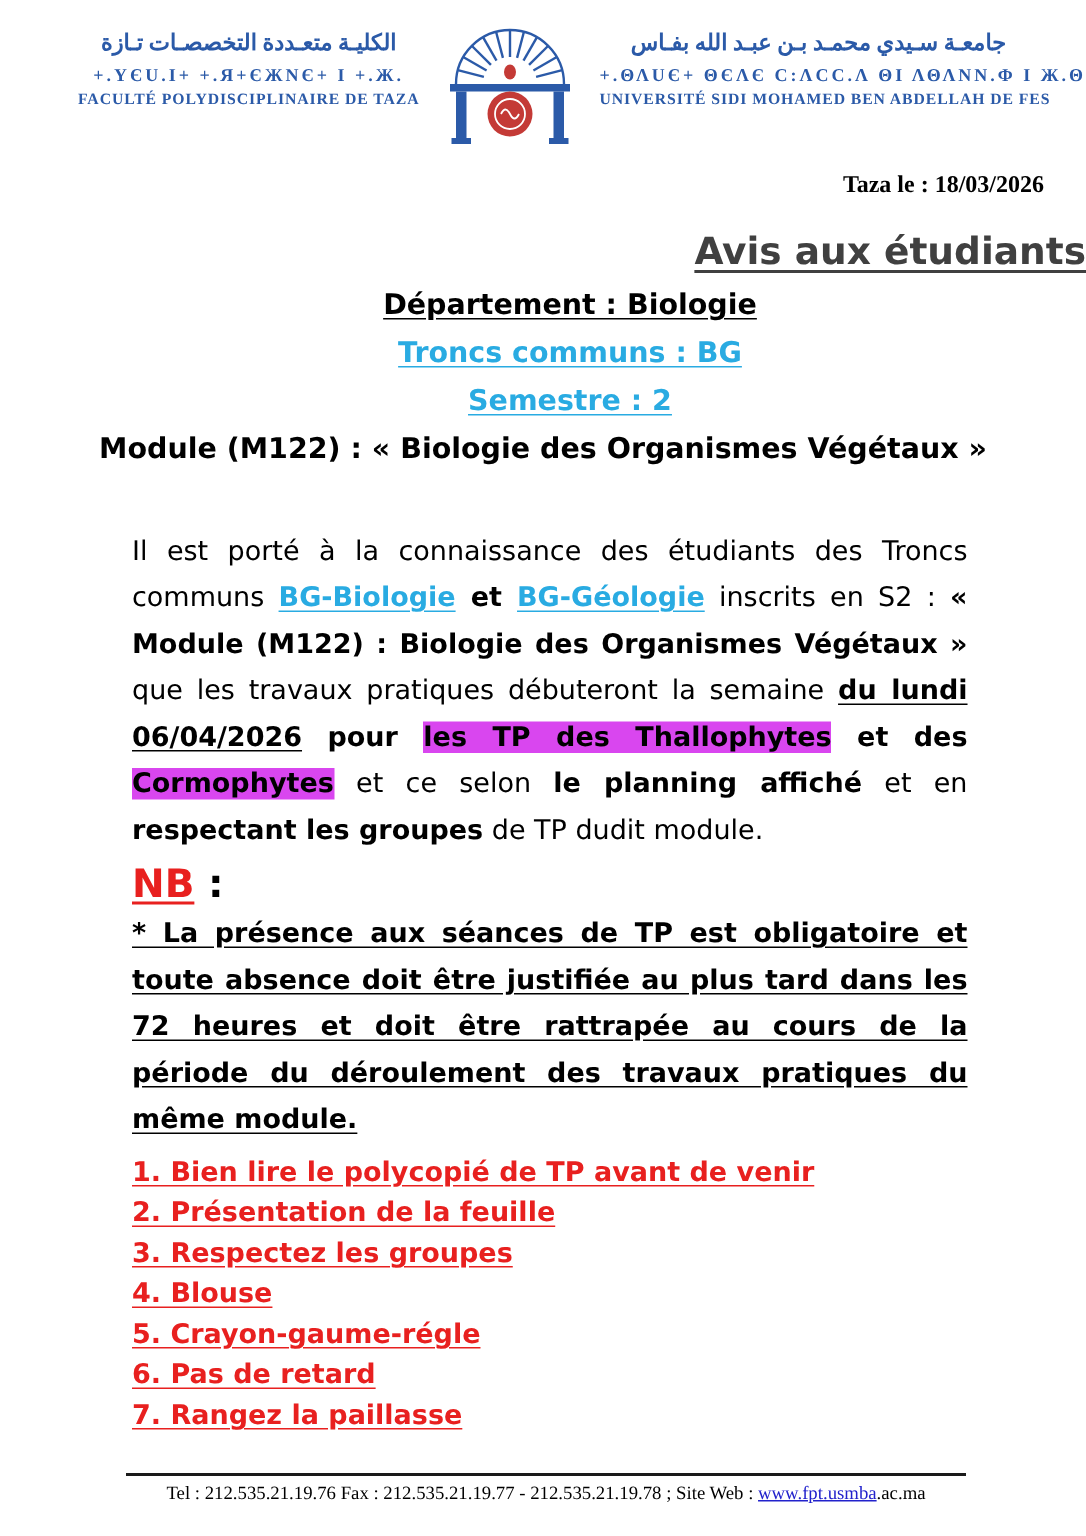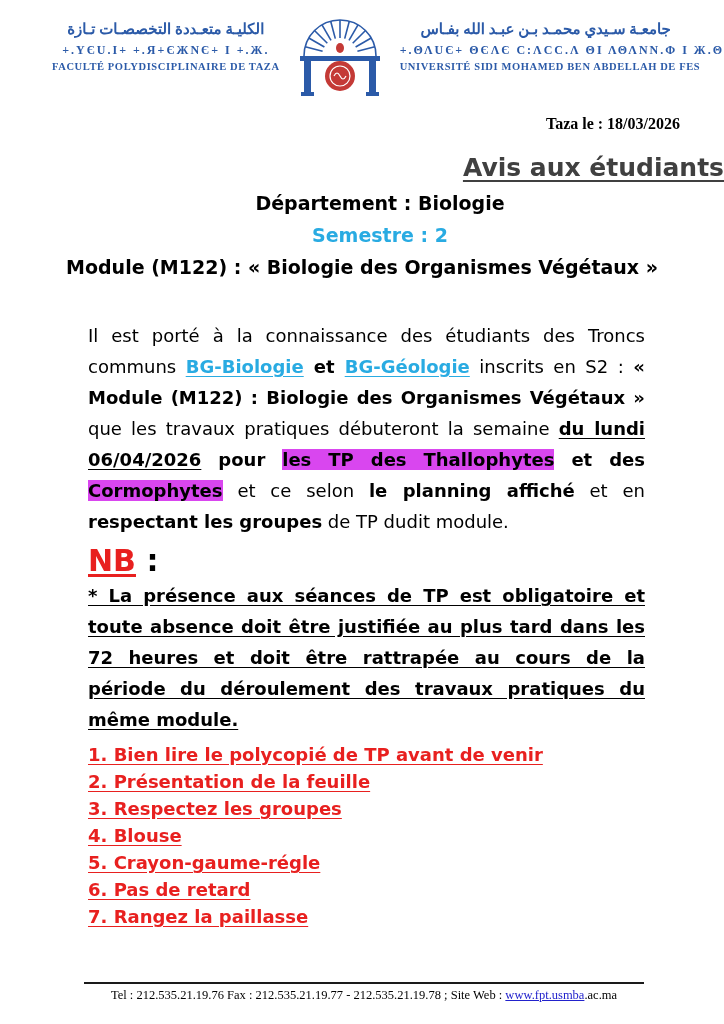--- a/index.html
+++ b/index.html
@@ -19,45 +19,45 @@
   }
   .hdr-block{color:#2B5AA8;text-align:center;line-height:1.5;font-family:Liberation Serif, serif;}
   .hdr-left{width:248px;}
   .hdr-right{width:292px;}
   .hdr-arabic{font-size:15px;font-weight:700;direction:rtl;}
   .hdr-tifinagh{font-size:12px;font-weight:700;letter-spacing:2px;white-space:nowrap;}
   .hdr-latin{font-size:10.5px;font-weight:700;letter-spacing:.6px;white-space:nowrap;}
   .hdr-logo{width:120px;height:85px;flex:0 0 auto;margin-top:-2px;}
   
   .date-line{
-    text-align:right;padding-right:44px;margin-top:14px;
+    text-align:right;padding-right:28px;margin-top:14px;
     font-family:"Liberation Serif","DejaVu Serif",serif;
     font-weight:700;font-size:16px;color:#000;
   }
   
   .title{
     text-align:right;margin-top:20px;
     font-size:25px;font-weight:700;text-decoration:underline;
     text-underline-offset:4px;color:#404040;
   }
   .subline{text-align:center;font-size:19px;font-weight:700;margin-top:10px;color:#000;}
-  .subline.u{text-underline-offset:3px;padding-left:36px;}
+  .subline.u{text-decoration:underline;text-underline-offset:3px;padding-left:36px;}
   .subline.cyan{color:#29ABE2;}
   
   .body-par{
     margin:42px 79px 0 88px;
     font-size:18px;line-height:31px;
     text-align:justify;color:#000;
   }
   .seg-link{color:#29ABE2;font-weight:700;text-decoration:underline;text-underline-offset:3px;}
   .seg-bold{font-weight:700;}
   .seg-boldu{font-weight:700;text-decoration:underline;text-underline-offset:3px;}
   .seg-hl{font-weight:700;background:#d946ef;}
   
-  .nb-line{margin:6px 79px 0 88px;font-size:30px;font-weight:700;}
+  .nb-line{margin:6px 79px 0 88px;font-size:26px;font-weight:700;}
   .nb-red{color:#E8201F;text-decoration:underline;text-underline-offset:3px;}
   .nb-colon{color:#000;}
   .note-par{
     margin:2px 79px 0 88px;
     font-size:18px;line-height:31px;font-weight:700;
     text-align:justify;text-decoration:underline;text-underline-offset:3px;color:#000;
   }
   
   .rules{margin:6px 79px 0 88px;}
   .rule-item{
@@ -127,20 +127,21 @@
       <div class="hdr-arabic">جامعـة سـيدي محمـد بـن عبـد الله بفـاس</div>
       <div class="hdr-tifinagh">+.ΘΛUЄ+ ΘЄΛЄ C:ΛCC.Λ ΘΙ ΛΘΛΝΝ.Φ Ι Ж.Θ</div>
       <div class="hdr-latin">UNIVERSITÉ SIDI MOHAMED BEN ABDELLAH DE FES</div>
     </div>
   </div>
 
   <div class="date-line">Taza le : 18/03/2026</div>
 
   <div class="title">Avis aux étudiants</div>
   <div class="subline u">Département : Biologie</div>
+  <div class="subline u cyan">Troncs communs : BG</div>
   <div class="subline u cyan">Semestre : 2</div>
   <div class="subline">Module (M122) : « Biologie des Organismes Végétaux »</div>
 
   <p class="body-par"><span>Il est porté à la connaissance des étudiants des Troncs communs </span><span class="seg-link">BG-Biologie</span><span class="seg-bold"> et </span><span class="seg-link">BG-Géologie</span><span> inscrits en S2 : </span><span class="seg-bold">« Module (M122) : Biologie des Organismes Végétaux » </span><span>que les travaux pratiques débuteront la semaine </span><span class="seg-boldu">du lundi 06/04/2026</span><span class="seg-bold"> pour </span><span class="seg-hl">les TP des Thallophytes</span><span class="seg-bold"> et des </span><span class="seg-hl">Cormophytes</span><span> et ce selon </span><span class="seg-bold">le planning affiché</span><span> et en </span><span class="seg-bold">respectant les groupes</span><span> de TP dudit module.</span></p>
 
   <div class="nb-line"><span class="nb-red">NB</span><span class="nb-colon"> :</span></div>
 
   <p class="note-par">* La présence aux séances de TP est obligatoire et toute absence doit être justifiée au plus tard dans les 72 heures et doit être rattrapée au cours de la période du déroulement des travaux pratiques du même module.</p>
 
   <div class="rules">

